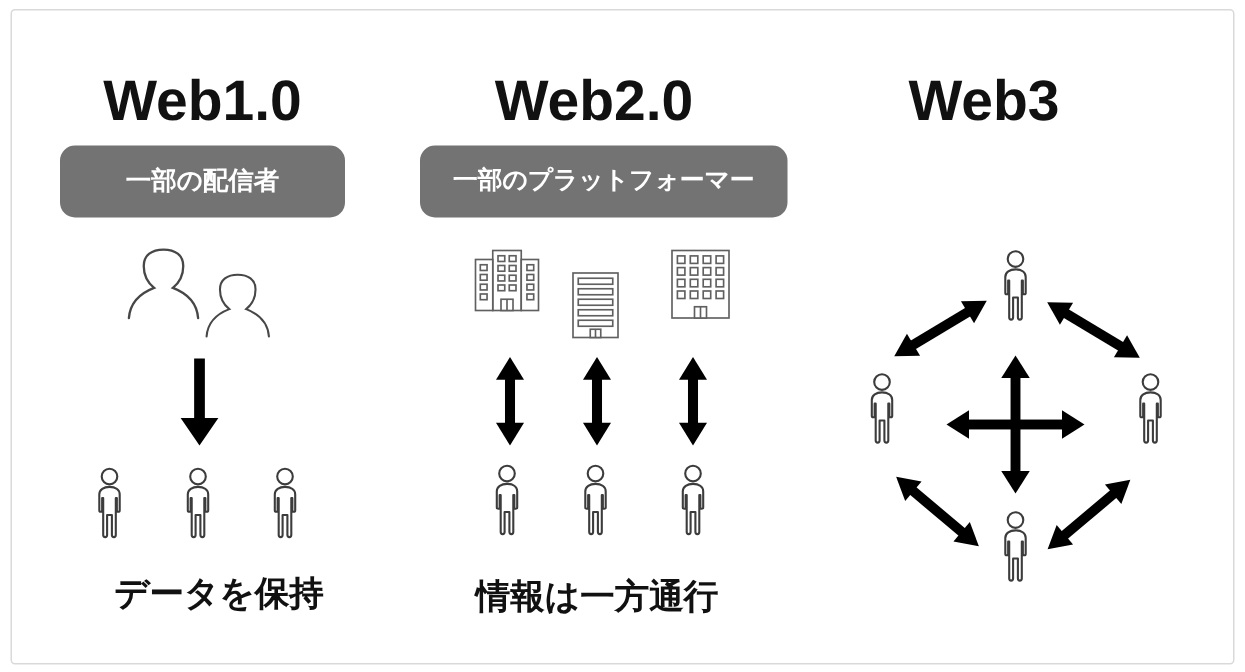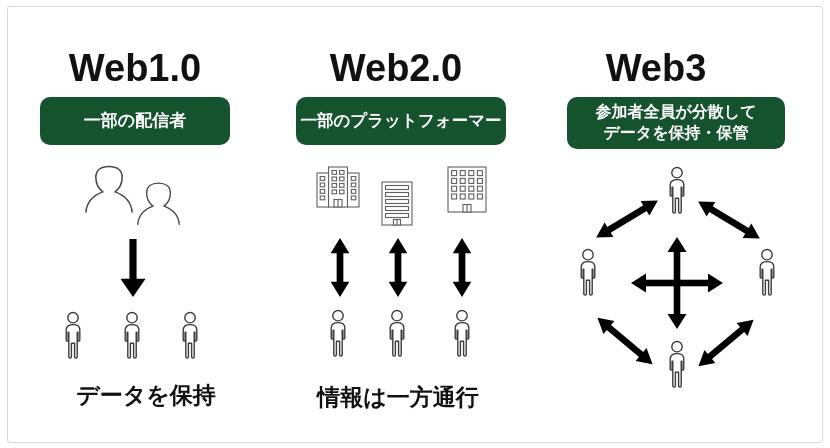--- a/index.html
+++ b/index.html
@@ -9,26 +9,26 @@
   }
   .frame-border{
     position:absolute;left:7px;top:6px;right:7px;bottom:5px;
     border:1px solid #d9d9d9;border-radius:3px;pointer-events:none;
   }
   .col-title{
     position:absolute;top:47px;transform:translateX(-50%);
     font-size:38px;font-weight:600;color:#111;letter-spacing:0px;white-space:nowrap;
   }
   .banner{
-    position:absolute;background:#14532d;border-radius:10px;color:#fff;
+    position:absolute;background:#737373;border-radius:10px;color:#fff;
     display:flex;flex-direction:column;align-items:center;justify-content:center;
     font-weight:bold;text-align:center;line-height:1.3;
   }
   .banner-1{left:40px;top:97px;width:190px;height:48px;font-size:17px;}
-  .banner-2{left:296px;top:97px;width:210px;height:48px;font-size:16.5px;}
+  .banner-2{left:280px;top:97px;width:245px;height:48px;font-size:16.5px;}
   .banner-3{left:567px;top:97px;width:218px;height:52px;font-size:16px;}
   .caption{
     position:absolute;transform:translateX(-50%);white-space:nowrap;
     font-size:23px;font-weight:bold;color:#111;
   }
   .abs{position:absolute;}
   svg{display:block;overflow:visible;}
   .person{fill:#fff;stroke:#3c3c3c;stroke-width:1.4;stroke-linejoin:round;}
   .bust{fill:none;stroke:#474747;stroke-width:1.6;stroke-linecap:round;}
   .bld{fill:#fff;stroke:#606060;stroke-width:1.1;}
@@ -171,24 +171,20 @@
     </svg>
   <svg class="abs" style="left:384px;top:308px" width="26" height="53" viewBox="0 0 26 50">
       <use href="#sym-person"></use>
     </svg>
   <svg class="abs" style="left:449px;top:308px" width="26" height="53" viewBox="0 0 26 50">
       <use href="#sym-person"></use>
     </svg>
   <div class="caption" style="left:398px;top:382px;">情報は一方通行</div>
 
   <div class="col-title" style="left:656px;">Web3</div>
-  <div class="banner banner-3">
-    <span>参加者全員が分散して</span>
-    <span>データを保持・保管</span>
-  </div>
   <svg class="abs" style="left:664px;top:165px" width="26" height="53" viewBox="0 0 26 50">
       <use href="#sym-person"></use>
     </svg>
   <svg class="abs" style="left:575px;top:247px" width="26" height="53" viewBox="0 0 26 50">
       <use href="#sym-person"></use>
     </svg>
   <svg class="abs" style="left:754px;top:247px" width="26" height="53" viewBox="0 0 26 50">
       <use href="#sym-person"></use>
     </svg>
   <svg class="abs" style="left:664px;top:339px" width="26" height="53" viewBox="0 0 26 50">

